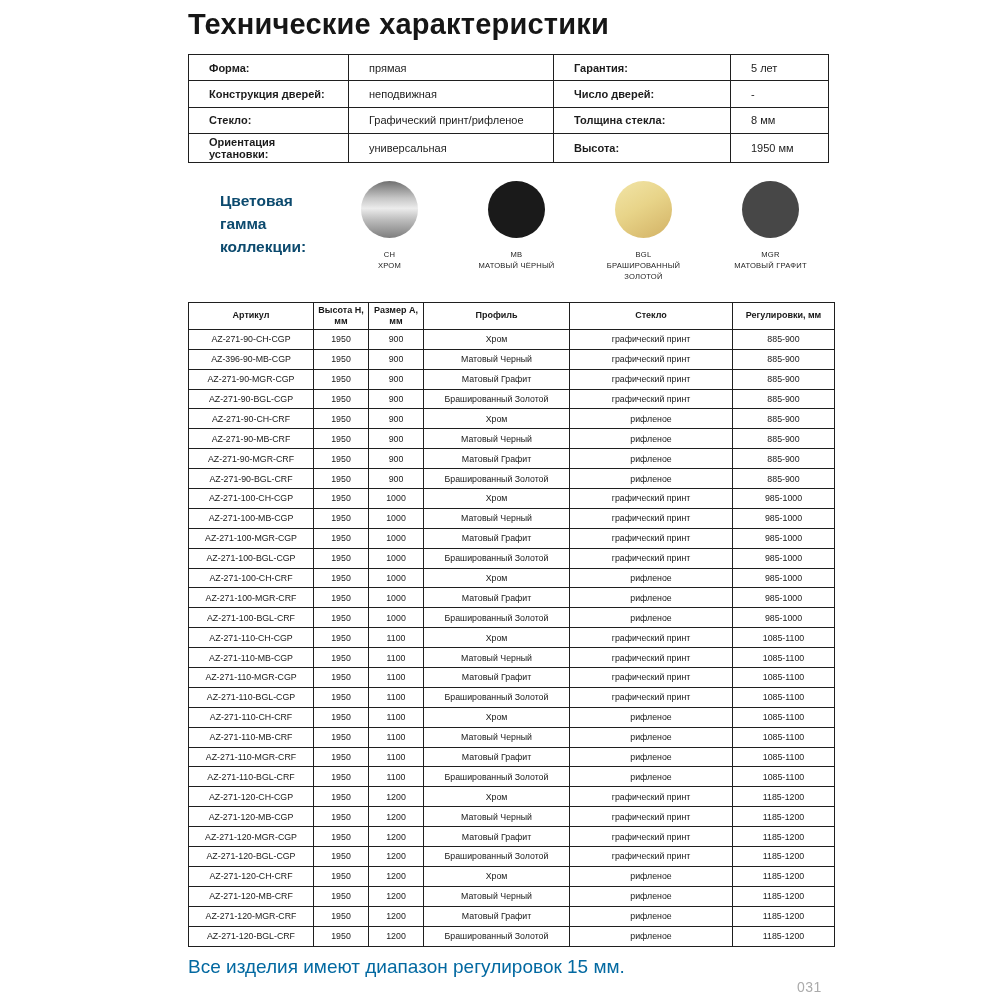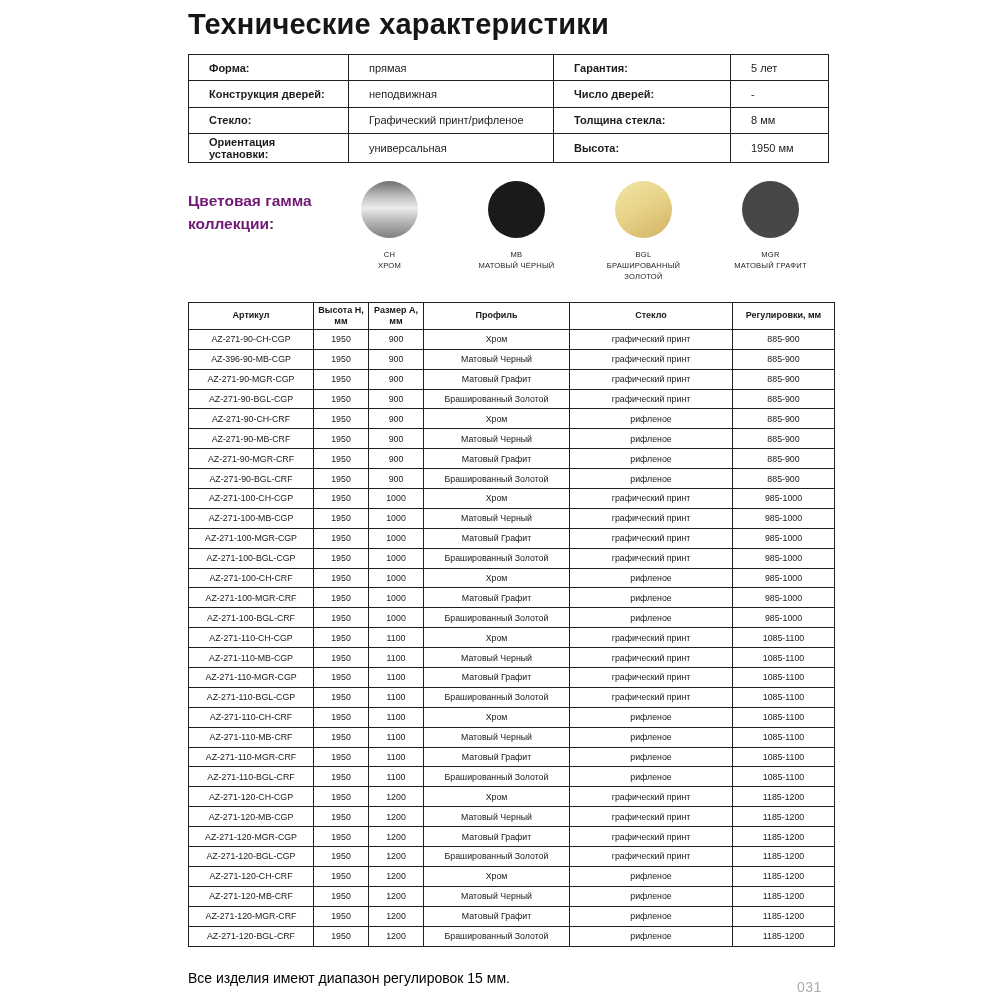--- a/index.html
+++ b/index.html
@@ -13,41 +13,41 @@
   table.specs { border-collapse:collapse; width:640px; table-layout:fixed; }
   table.specs td { border:1.6px solid #1f1f1f; height:26.3px; font-size:11px; padding:2px 20px; vertical-align:middle; }
   table.specs td.label { font-weight:700; }
   table.specs col:nth-child(1){ width:160px; }
   table.specs col:nth-child(2){ width:205px; }
   table.specs col:nth-child(3){ width:177px; }
   table.specs col:nth-child(4){ width:98px; }
 
   
   .palette { display:flex; margin-top:16px; height:118px; }
-  .palette-label { width:168px; font-size:15.5px; font-weight:700; line-height:1.5; padding-top:10px; color:#701a75; }
+  .palette-label { width:168px; font-size:15.5px; font-weight:700; line-height:1.5; padding-top:10px; color:#0c4a6e;margin-left:32px; }
   .swatch-col { width:127px; display:flex; flex-direction:column; align-items:center; }
   .swatch-circle { width:57px; height:57px; border-radius:50%; margin-top:2px; }
   .sw-chrome { background:linear-gradient(180deg,#6f6f6f 0%,#c6c6c6 30%,#ececec 48%,#bdbdbd 68%,#7e7e7e 100%); }
   .sw-gold { background:linear-gradient(150deg,#f2e5a8 0%,#e8d489 45%,#d2b164 100%); }
   .swatch-text { margin-top:11px; font-size:7.6px; line-height:1.45; text-align:center; letter-spacing:0.2px; color:#222; width:110px; }
   .swatch-code { font-weight:400; }
 
   
   table.main { border-collapse:collapse; width:646px; table-layout:fixed; margin-top:5px; }
   table.main th, table.main td { border:1.2px solid #1f1f1f; text-align:center; vertical-align:middle; font-size:8.8px; color:#181818; padding:0 2px; }
   table.main th { height:27px; font-weight:700; font-size:9px; white-space:pre-line; line-height:1.25; }
   table.main td { height:19.9px; }
   table.main col:nth-child(1){ width:125px; }
   table.main col:nth-child(2){ width:55px; }
   table.main col:nth-child(3){ width:55px; }
   table.main col:nth-child(4){ width:146px; }
   table.main col:nth-child(5){ width:163px; }
   table.main col:nth-child(6){ width:102px; }
 
-  .footer-note { margin-top:23px; font-size:14px; color:#000000; }
+  .footer-note { margin-top:9px; font-size:19px; color:#0369a1; }
   .page-number { position:absolute; left:797px; top:979px; font-size:14px; color:#ababab; letter-spacing:0.5px; }
 </style>
 </head>
 <body>
 
 <div class="page">
 
   <div class="title">Технические характеристики</div>
 
   <table class="specs">

